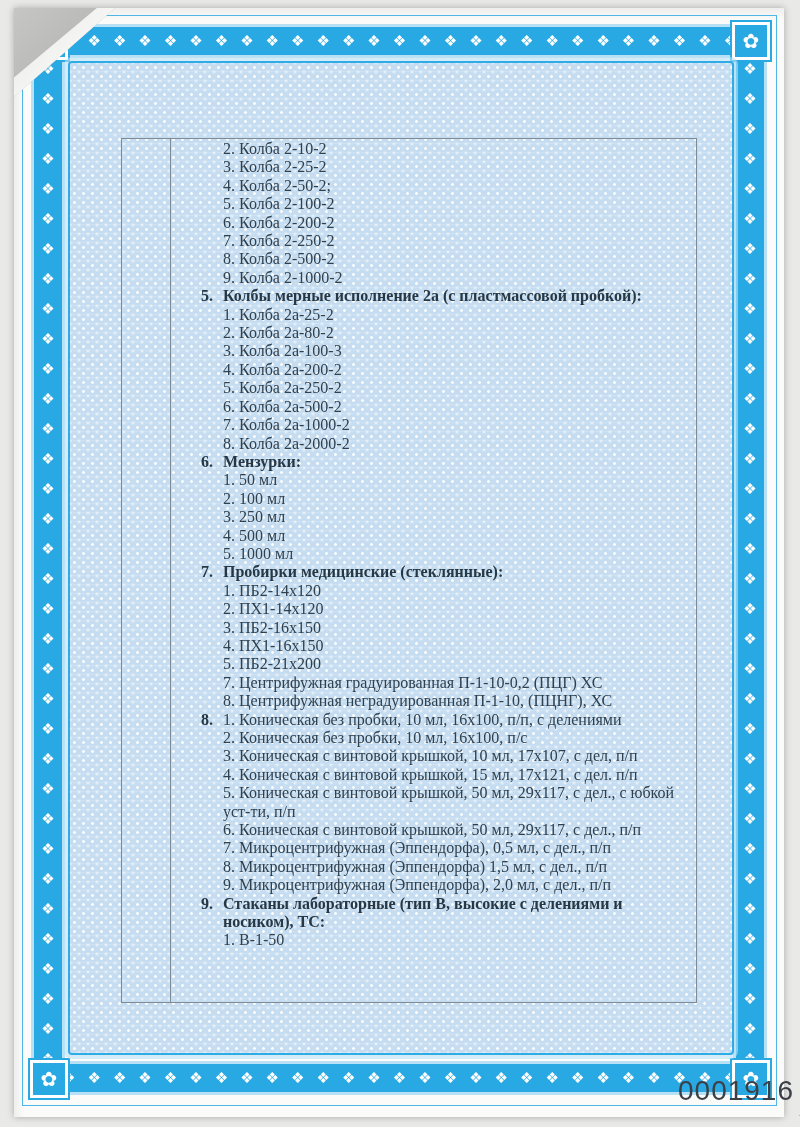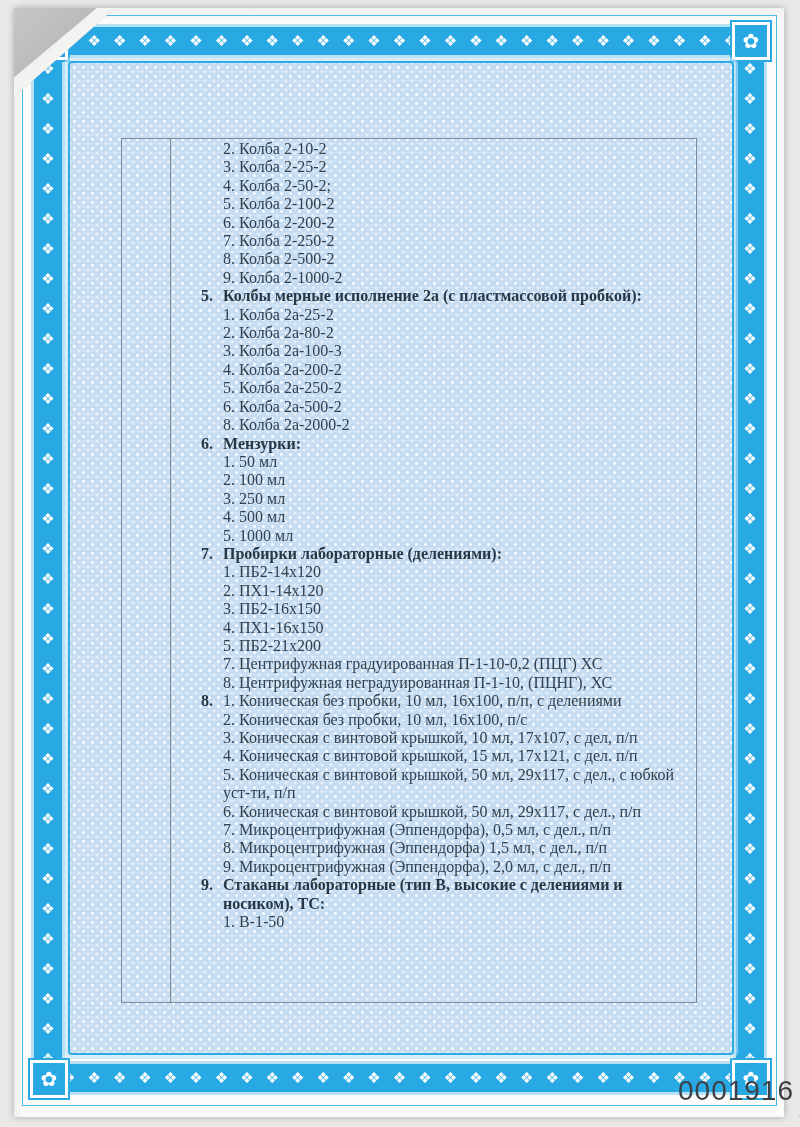--- a/index.html
+++ b/index.html
@@ -113,28 +113,29 @@
         <div class="item-line">7. Колба 2-250-2</div>
         <div class="item-line">8. Колба 2-500-2</div>
         <div class="item-line">9. Колба 2-1000-2</div>
         <div class="section-header"><span class="section-number">5.</span><span>Колбы мерные исполнение 2а (с пластмассовой пробкой):</span></div>
         <div class="item-line">1. Колба 2а-25-2</div>
         <div class="item-line">2. Колба 2а-80-2</div>
         <div class="item-line">3. Колба 2а-100-3</div>
         <div class="item-line">4. Колба 2а-200-2</div>
         <div class="item-line">5. Колба 2а-250-2</div>
         <div class="item-line">6. Колба 2а-500-2</div>
+        <div class="item-line">7. Колба 2а-1000-2</div>
         <div class="item-line">8. Колба 2а-2000-2</div>
         <div class="section-header"><span class="section-number">6.</span><span>Мензурки:</span></div>
         <div class="item-line">1. 50 мл</div>
         <div class="item-line">2. 100 мл</div>
         <div class="item-line">3. 250 мл</div>
         <div class="item-line">4. 500 мл</div>
         <div class="item-line">5. 1000 мл</div>
-        <div class="section-header"><span class="section-number">7.</span><span>Пробирки лабораторные (делениями):</span></div>
+        <div class="section-header"><span class="section-number">7.</span><span>Пробирки медицинские (стеклянные):</span></div>
         <div class="item-line">1. ПБ2-14х120</div>
         <div class="item-line">2. ПХ1-14х120</div>
         <div class="item-line">3. ПБ2-16х150</div>
         <div class="item-line">4. ПХ1-16х150</div>
         <div class="item-line">5. ПБ2-21х200</div>
         <div class="item-line">7. Центрифужная градуированная П-1-10-0,2 (ПЦГ) ХС</div>
         <div class="item-line">8. Центрифужная неградуированная П-1-10, (ПЦНГ), ХС</div>
         <div class="section-header"><span class="section-number">8.</span></div>
         <div class="item-line">1. Коническая без пробки, 10 мл, 16х100, п/п, с делениями</div>
         <div class="item-line">2. Коническая без пробки, 10 мл, 16х100, п/с</div>

